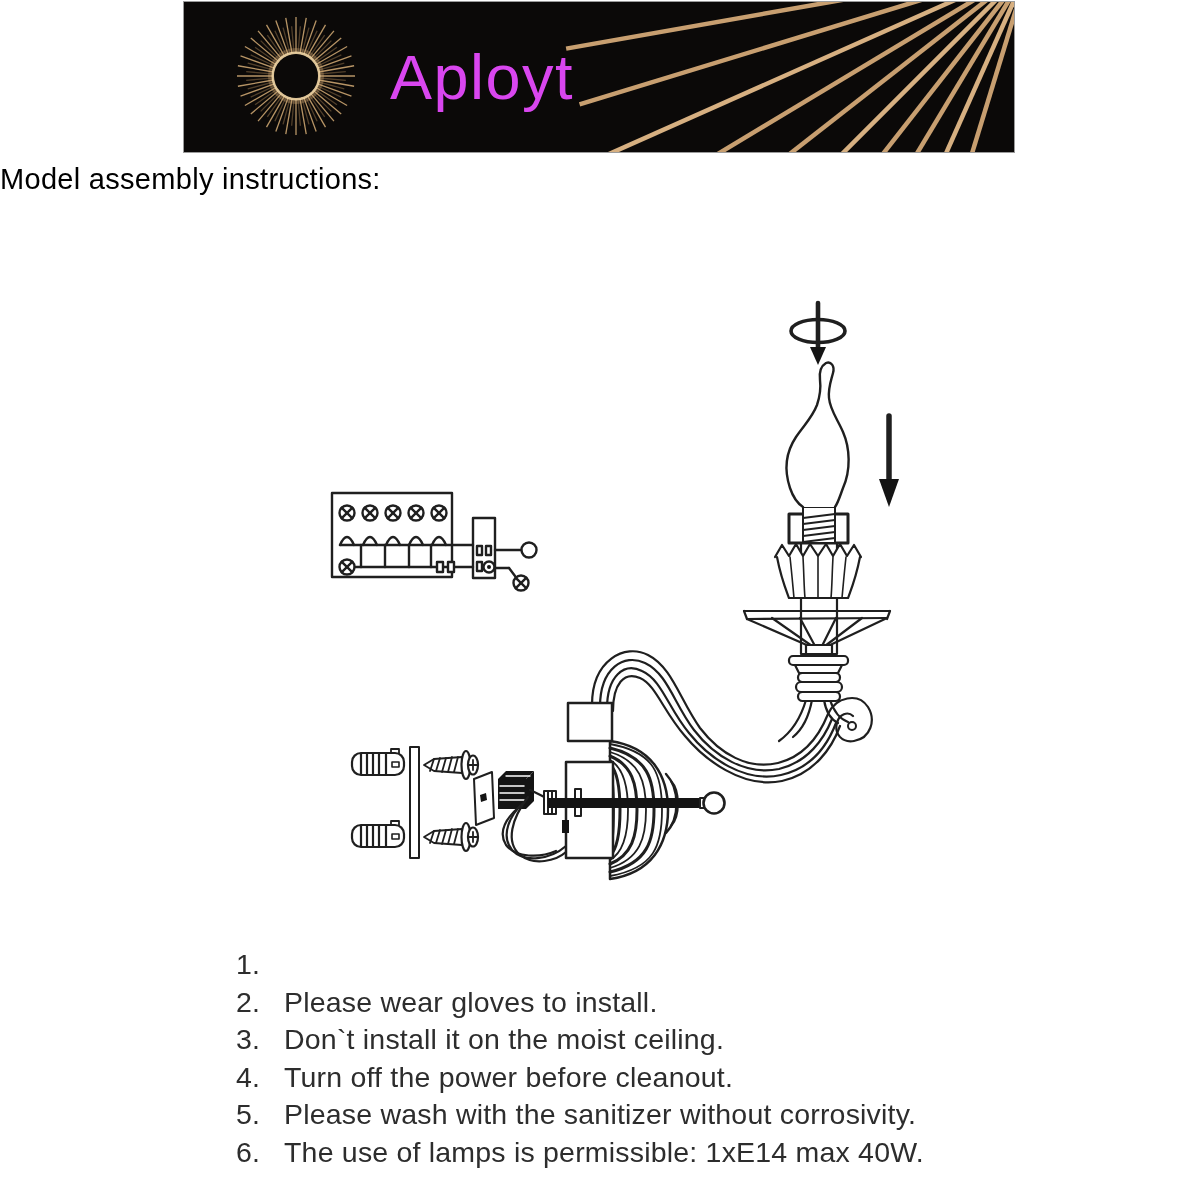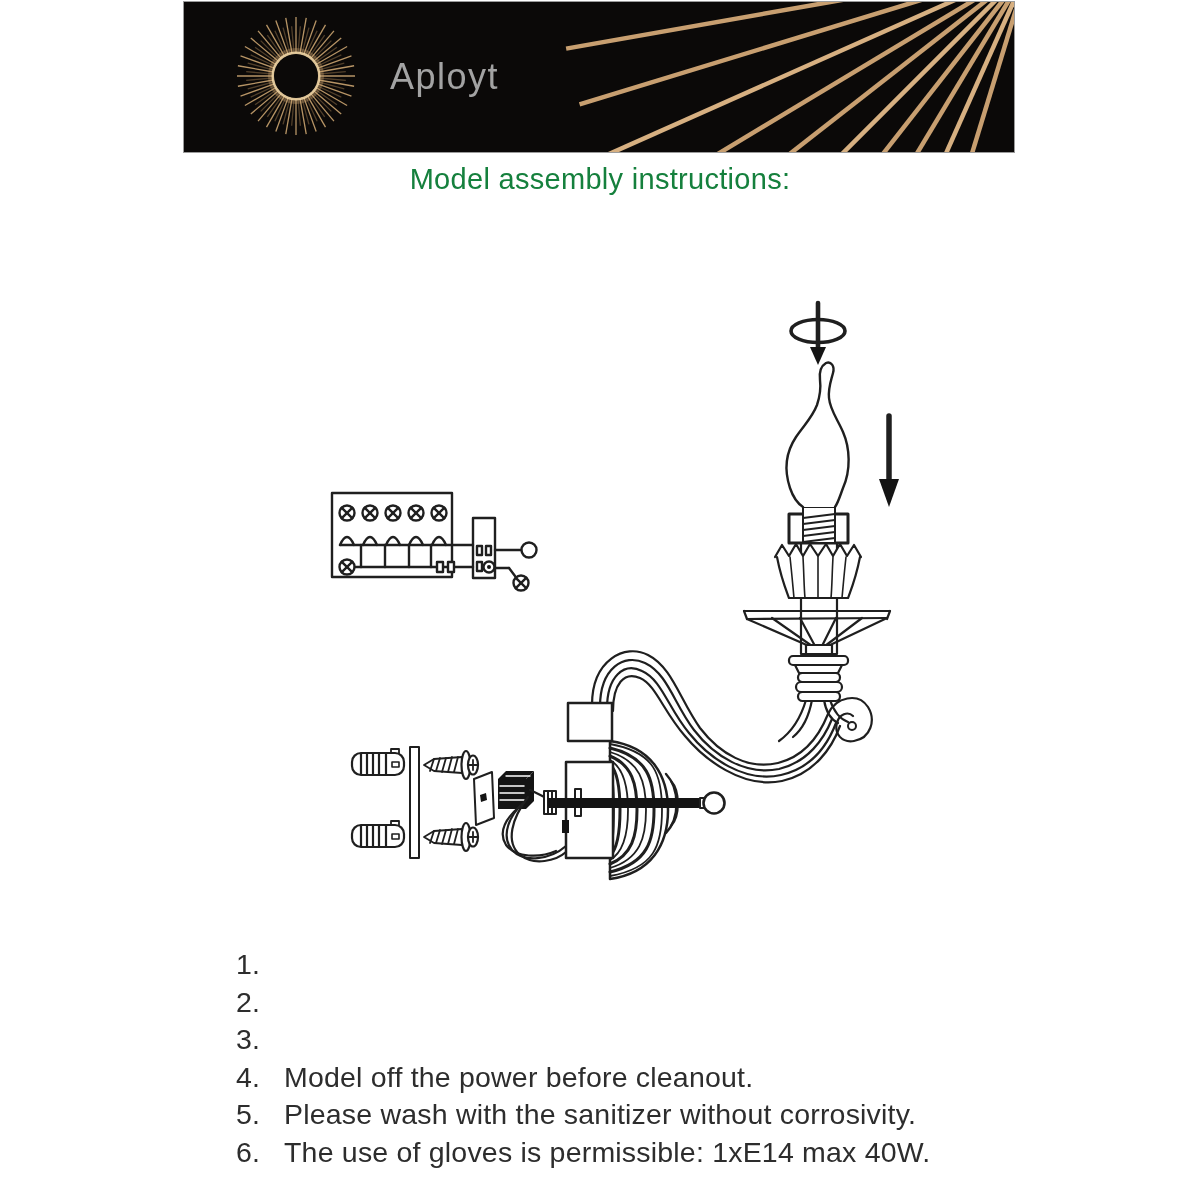--- a/index.html
+++ b/index.html
@@ -5,24 +5,24 @@
   html,body{margin:0;padding:0;background:#ffffff;}
   body{width:1200px;height:1200px;position:relative;font-family:"Liberation Sans",sans-serif;overflow:hidden;}
   .page{position:absolute;inset:0;background:#ffffff;}
 
   
   .banner{position:absolute;left:184px;top:2px;width:830px;height:150px;background:#0b0908;overflow:hidden;outline:1px solid #9b9b9b;}
   .banner svg{position:absolute;top:0;}
   .logo-burst{left:0;width:230px;height:150px;}
   .corner-rays{right:0;width:560px;height:150px;}
   .brand{position:absolute;left:206px;top:0;height:150px;display:flex;align-items:center;
-         font-size:36px;font-weight:400;letter-spacing:1.5px;color:#a3a3a3;}
+         font-size:63px;font-weight:400;letter-spacing:1.5px;color:#d946ef;}
 
   
-  .title-block{position:absolute;left:0;top:163px;width:1200px;text-align:center;color:#15803d;}
+  .title-block{position:absolute;left:0;top:163px;width:1200px;text-align:left;color:#000000;}
   .title-line{font-size:29px;font-weight:500;line-height:33px;letter-spacing:.3px;}
 
   
   svg.diagram{position:absolute;left:0;top:0;width:1200px;height:1200px;}
   svg.diagram *{stroke:#1f1f1f;fill:none;stroke-linecap:round;stroke-linejoin:round;}
   svg.diagram .fw{fill:#ffffff;}
   svg.diagram .fb{fill:#141414;stroke:none;}
   svg.diagram .wht{stroke:#ffffff;}
 
   
@@ -373,30 +373,32 @@
       <polygon points="879,479 899,479 889,507" class="fb"></polygon>
     </g>
   </svg>
 
   <div class="instructions">
     <div class="instr-row">
       <span class="instr-num">1.</span>
     </div>
     <div class="instr-row">
       <span class="instr-num">2.</span>
+      <span class="instr-text">Please wear gloves to install.</span>
     </div>
     <div class="instr-row">
       <span class="instr-num">3.</span>
+      <span class="instr-text">Don`t install it on the moist ceiling.</span>
     </div>
     <div class="instr-row">
       <span class="instr-num">4.</span>
-      <span class="instr-text">Model off the power before cleanout.</span>
+      <span class="instr-text">Turn off the power before cleanout.</span>
     </div>
     <div class="instr-row">
       <span class="instr-num">5.</span>
       <span class="instr-text">Please wash with the sanitizer without corrosivity.</span>
     </div>
     <div class="instr-row">
       <span class="instr-num">6.</span>
-      <span class="instr-text">The use of gloves is permissible: 1xE14 max 40W.</span>
+      <span class="instr-text">The use of lamps is permissible: 1xE14 max 40W.</span>
     </div>
   </div>
 </div>
 
 </body></html>

